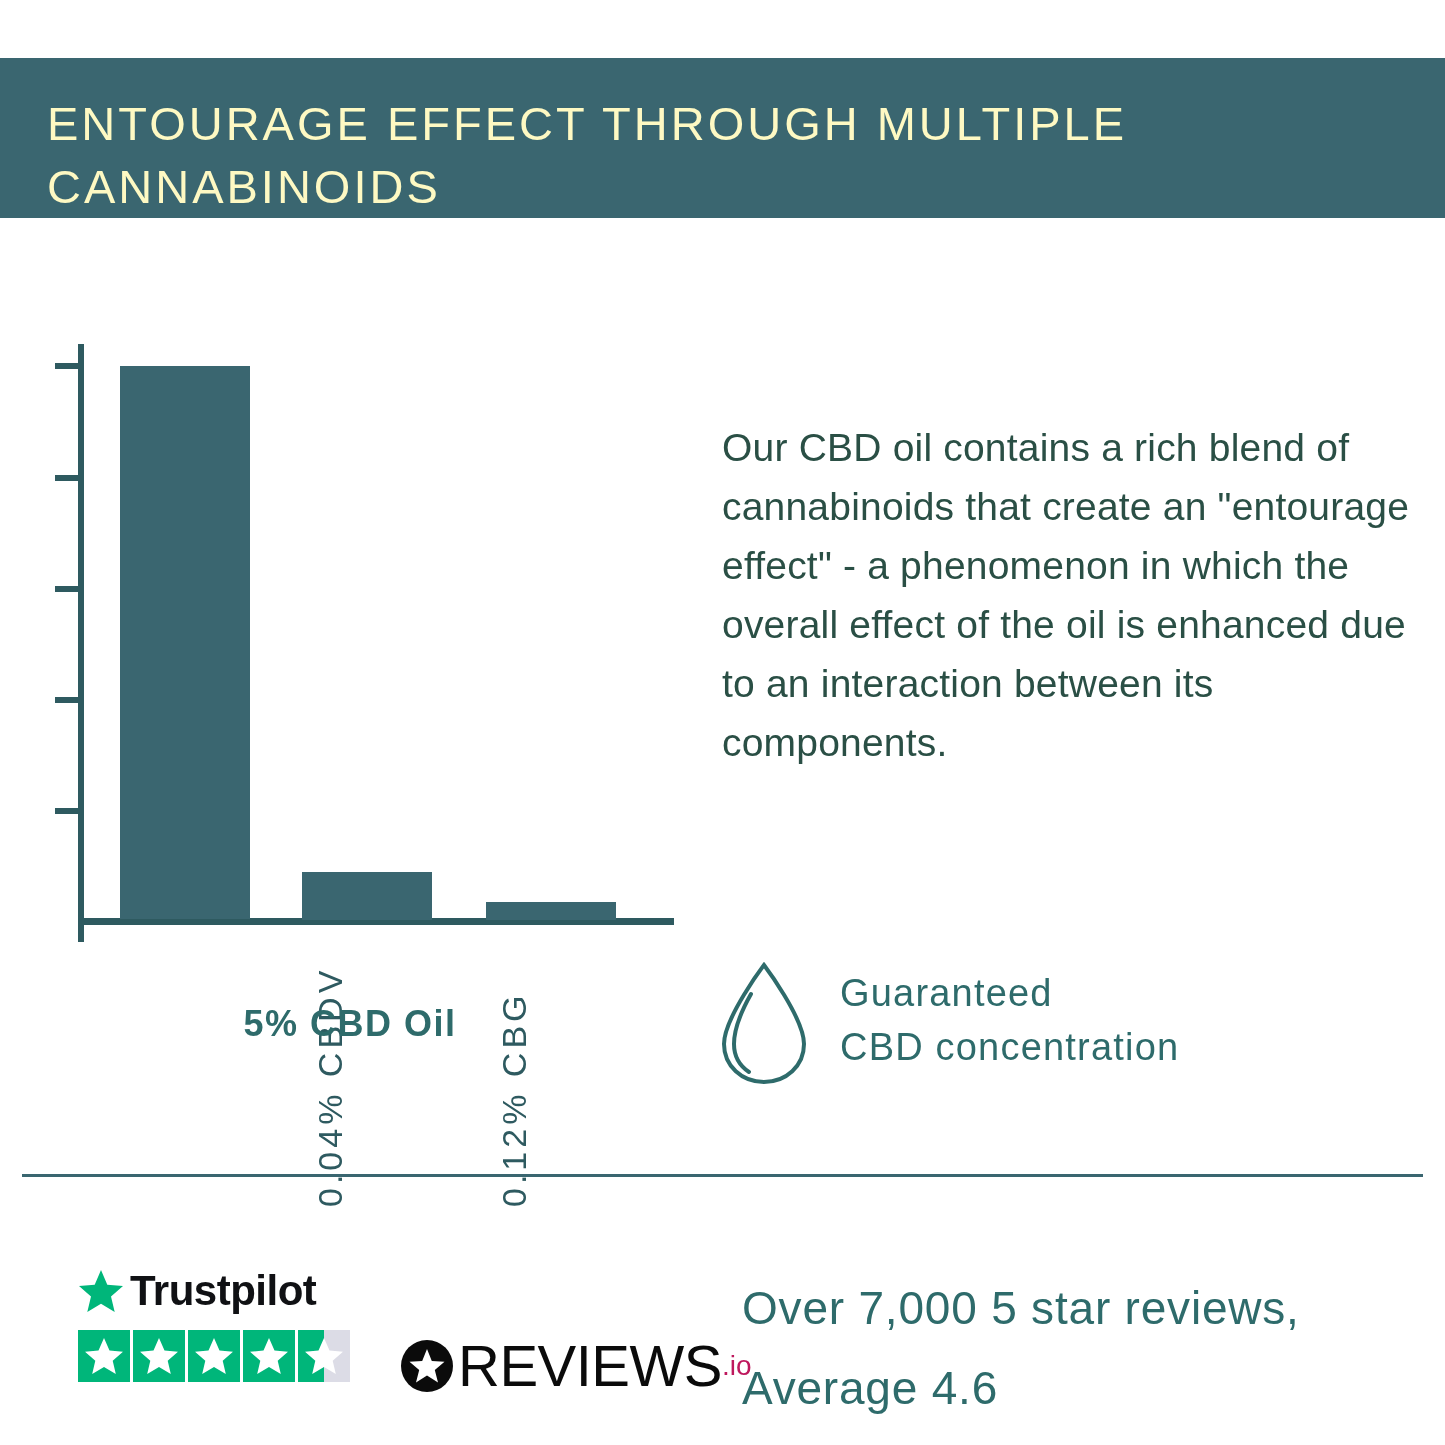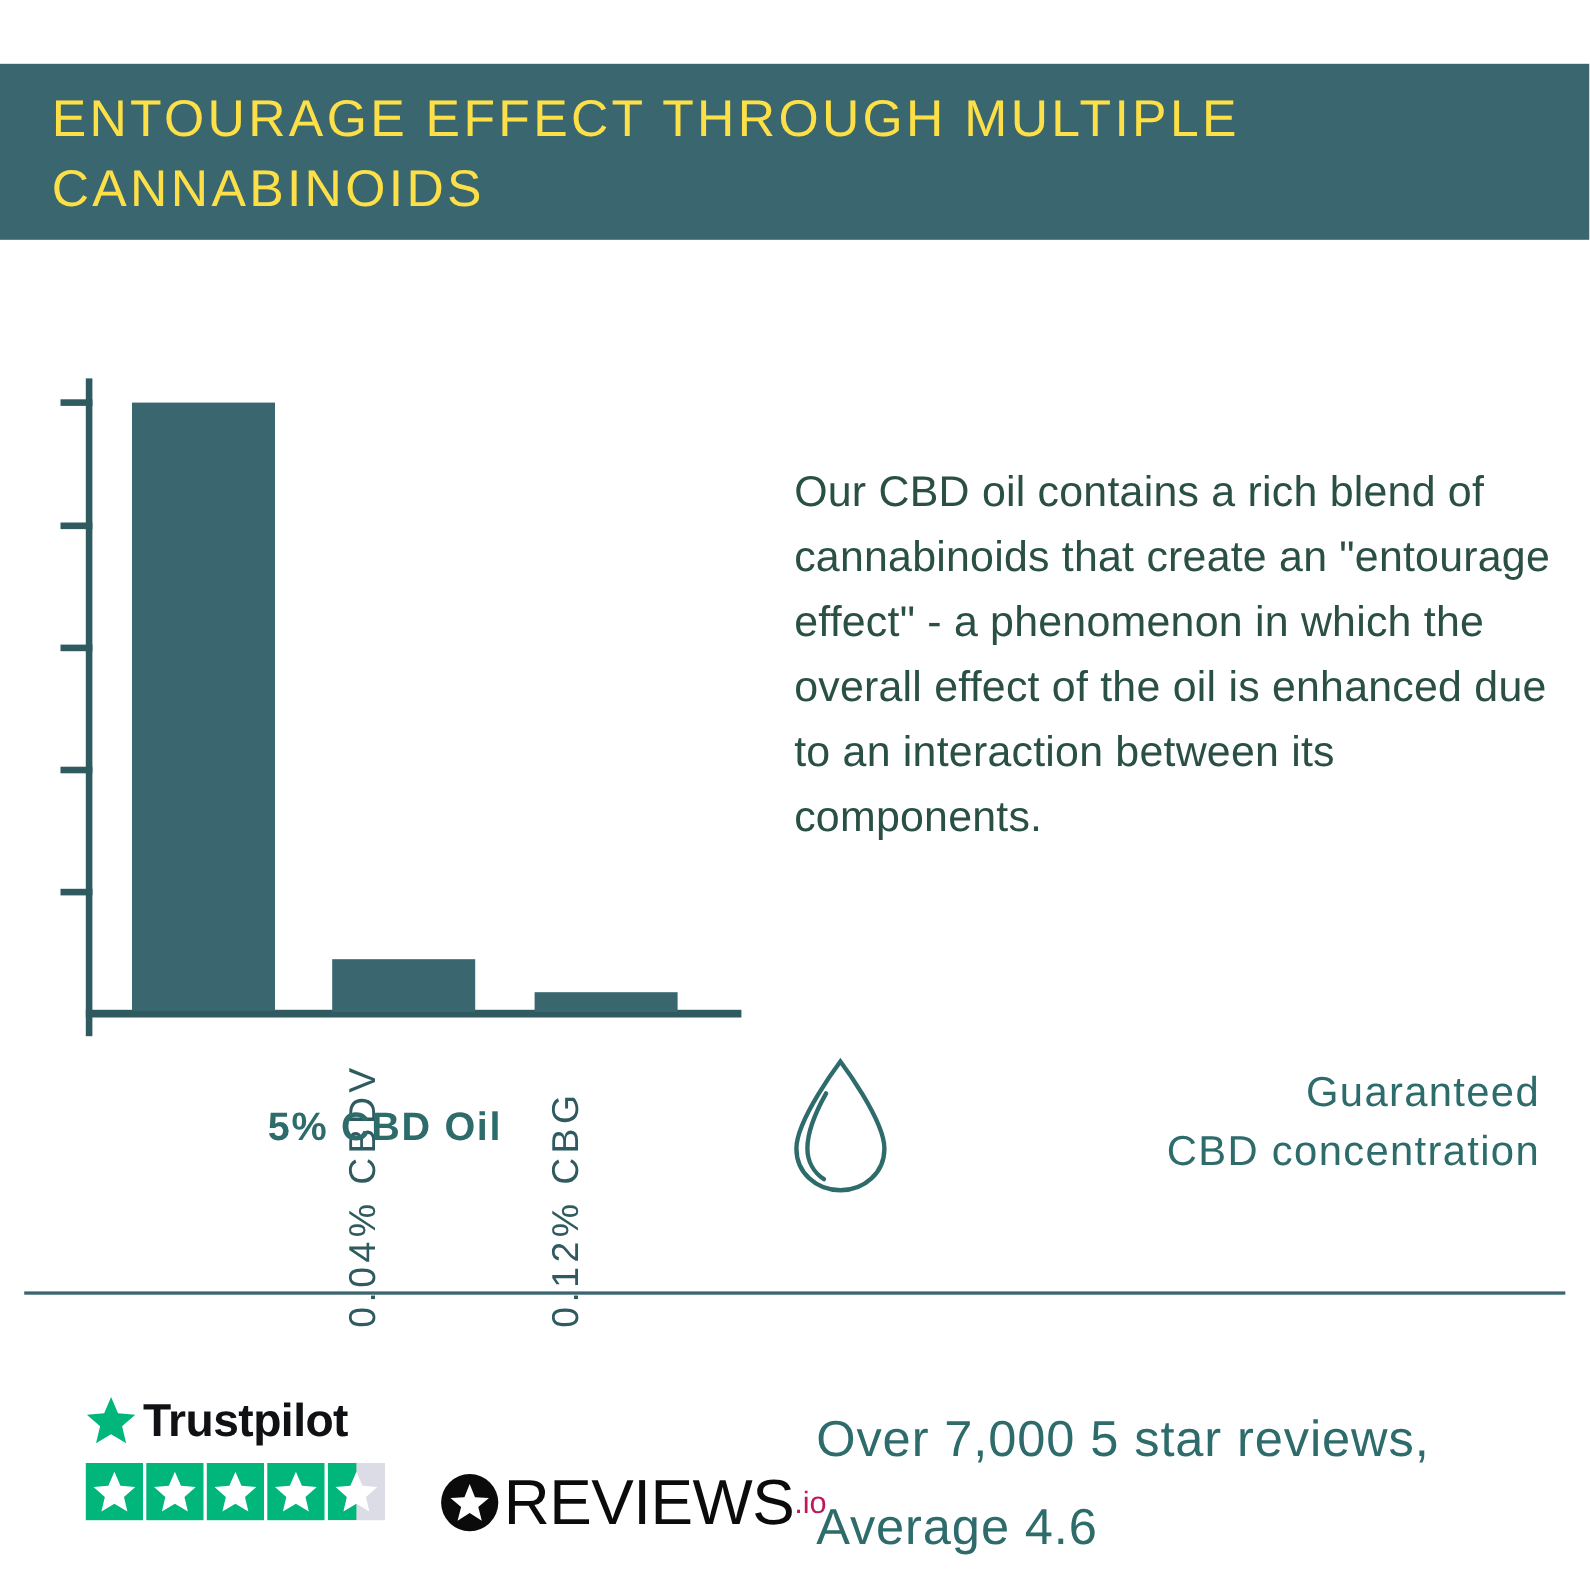--- a/index.html
+++ b/index.html
@@ -22,23 +22,23 @@
     left: 0;
     top: 58px;
     width: 1445px;
     height: 160px;
     background: #3A6670;
     box-sizing: border-box;
   }
   #header-title {
     position: absolute;
     left: 47px;
-    top: 18px;
+    top: 34px;
     width: 1370px;
-    color: #fde047;
+    color: #fef9c3;
     font-size: 47px;
     line-height: 63px;
     letter-spacing: 3.0px;
     font-weight: 300;
     font-family: "Liberation Sans", sans-serif;
     white-space: pre-line;
   }
 
   
   #chart-area {
@@ -138,21 +138,20 @@
     left: 122px;
     top: 6px;
     width: 560px;
     color: #2E6B6B;
     font-size: 38px;
     line-height: 54px;
     font-weight: 300;
     letter-spacing: 1.2px;
     white-space: pre-line;
     font-family: "Liberation Sans", sans-serif;
-    text-align: right;
   }
 
   
   #divider {
     position: absolute;
     left: 22px;
     top: 1174px;
     width: 1401px;
     height: 3px;
     background: #3A6670;

